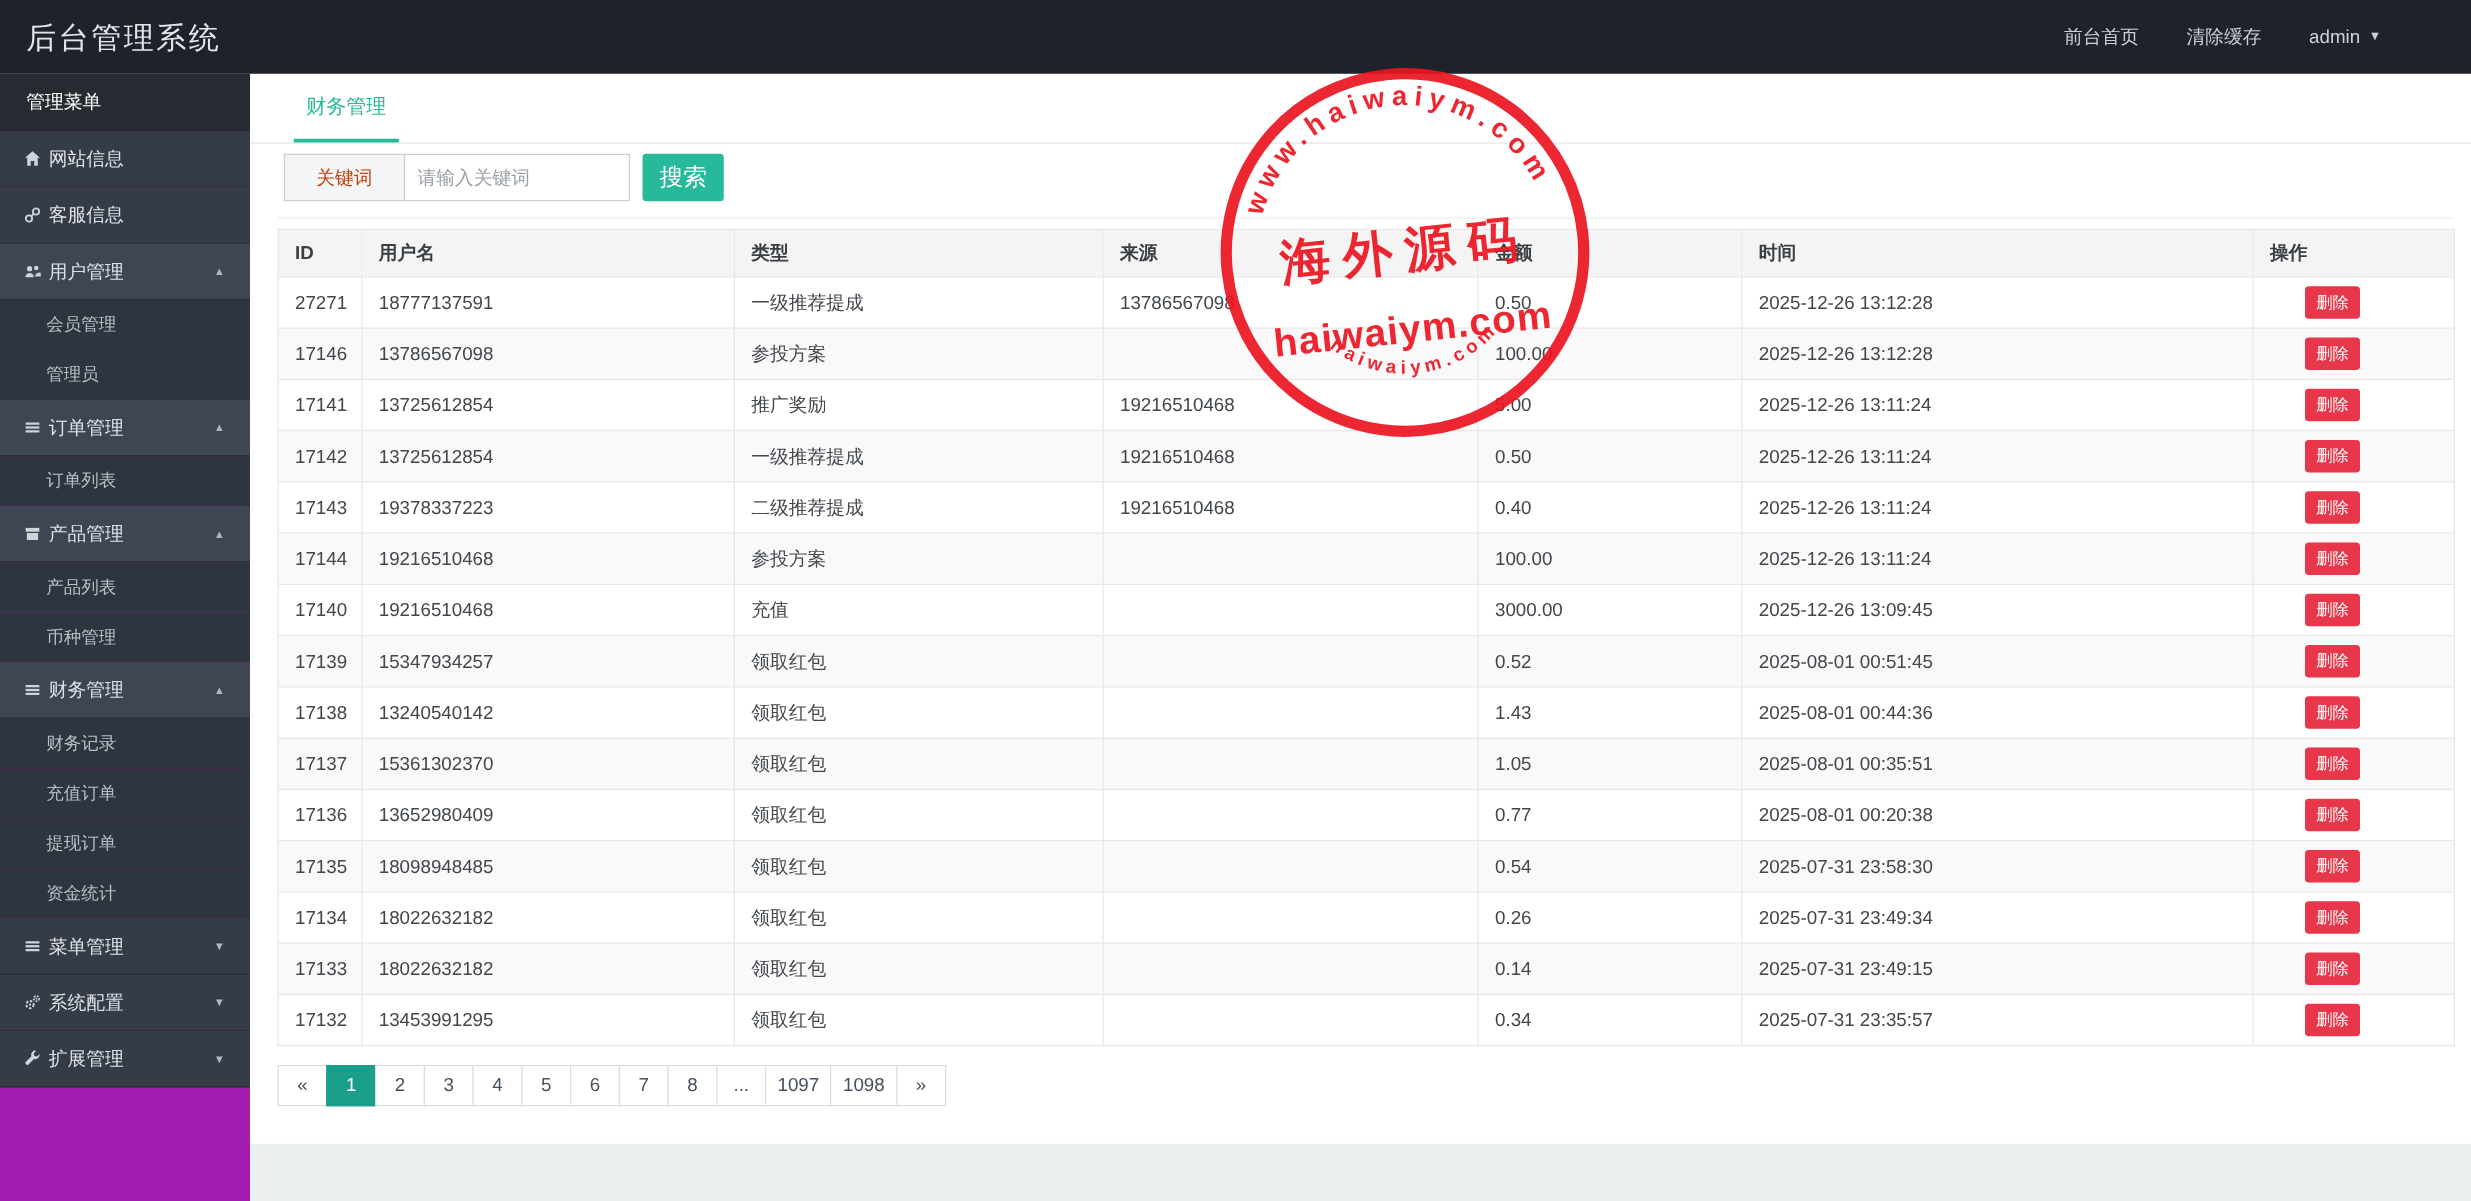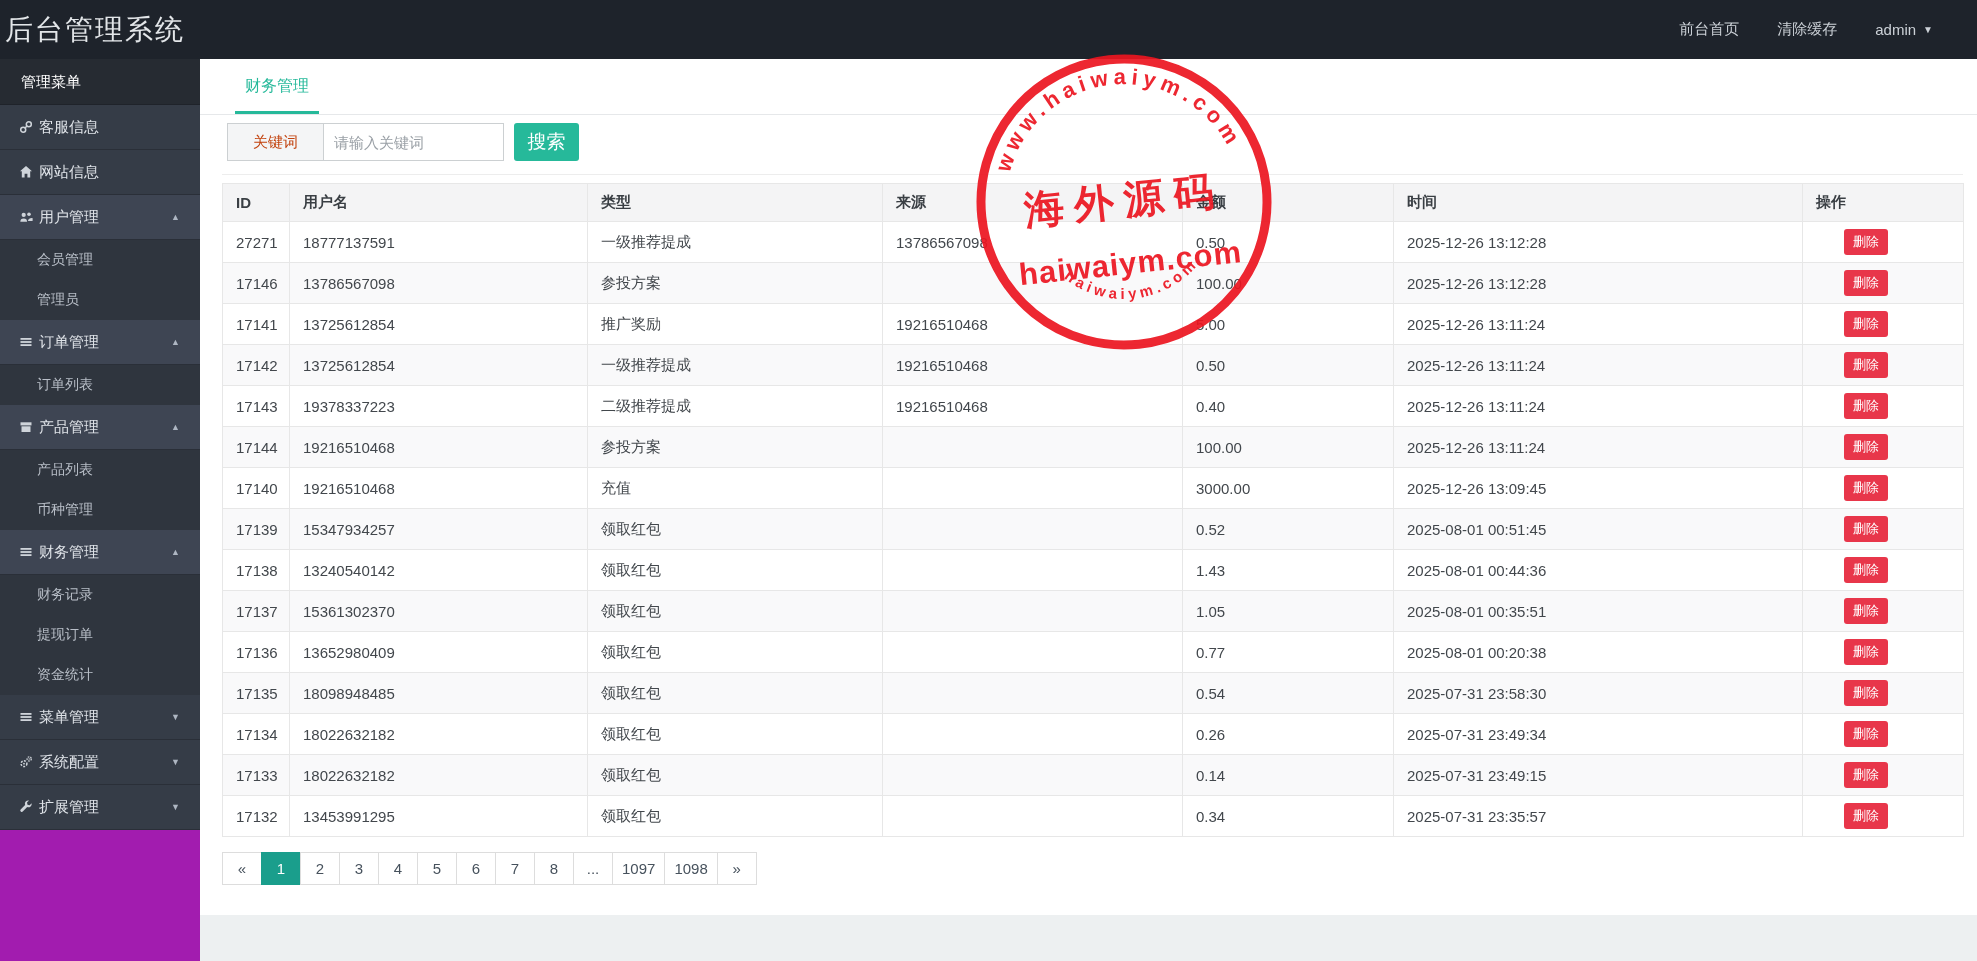--- a/index.html
+++ b/index.html
@@ -7,22 +7,22 @@
   body {
     font-family:"Liberation Sans","DejaVu Sans",sans-serif;
     background:#edf0f1; color:#42474c; position:relative;
   }
   
   .navbar {
     position:absolute; top:0; left:0; width:1977px; height:59px;
     background:#1e232b; display:flex; align-items:center; justify-content:space-between;
     z-index:30;
   }
-  .brand { color:#e3e6e9; font-size:28px; letter-spacing:2px; padding-left:5px; }
-  .nav-right { display:flex; align-items:center; gap:38px; padding-right:44px; }
+  .brand { color:#e3e6e9; font-size:24px; letter-spacing:2px; padding-left:21px; }
+  .nav-right { display:flex; align-items:center; gap:38px; padding-right:72px; }
   .nav-right a { color:#ccd1d7; font-size:15px; text-decoration:none; cursor:pointer; }
   .nav-user { display:flex; align-items:center; gap:7px; }
   .nav-caret { font-size:10px; color:#ccd1d7; }
   
   .sidebar {
     position:absolute; top:59px; left:0; width:200px; height:902px;
     background:#a21caf; z-index:20;
   }
   .side-header {
     height:46px; line-height:46px; padding-left:21px; color:#fff; font-size:15px;
@@ -107,36 +107,36 @@
       <span class="nav-caret">▼</span>
     </a>
   </nav>
 </header>
 
 <aside class="sidebar">
   <div class="side-header">管理菜单</div>
   <nav id="side-menu">
       <div class="side-item lvl-top">
         <span class="side-icon">
+          <svg viewBox="0 0 14 14">
+            <path fill="currentColor" d="M7 1 13 6.2 H11.2 V12.5 H8.4 V8.8 H5.6 v3.7 H2.8 V6.2 H1 Z"></path>
+          </svg>
+        </span>
+        <span>网站信息</span>
+      </div>
+      <div class="side-item lvl-top">
+        <span class="side-icon">
           <svg viewBox="0 0 14 14" fill="none" stroke="currentColor" stroke-width="1.5">
             <circle cx="4.2" cy="9.8" r="2.5"></circle>
             <circle cx="9.8" cy="4.2" r="2.5"></circle>
             <path d="M5.7 8.3 8.3 5.7"></path>
           </svg>
         </span>
         <span>客服信息</span>
       </div>
-      <div class="side-item lvl-top">
-        <span class="side-icon">
-          <svg viewBox="0 0 14 14">
-            <path fill="currentColor" d="M7 1 13 6.2 H11.2 V12.5 H8.4 V8.8 H5.6 v3.7 H2.8 V6.2 H1 Z"></path>
-          </svg>
-        </span>
-        <span>网站信息</span>
-      </div>
       <div class="side-item lvl-top expanded">
         <span class="side-icon">
           <svg viewBox="0 0 14 14" fill="currentColor">
             <circle cx="4.7" cy="4.9" r="2.1"></circle>
             <circle cx="10" cy="4.3" r="1.8"></circle>
             <path d="M1.3 11.8 a3.4 3.4 0 0 1 6.8 0 Z"></path>
             <path d="M8.9 11.1 a3.6 3.6 0 0 1 4.8-2.8 l-.1 2.8 Z"></path>
           </svg>
         </span>
         <span>用户管理</span>
@@ -184,20 +184,23 @@
             <rect x="1.5" y="3" width="11" height="1.8"></rect>
             <rect x="1.5" y="6.1" width="11" height="1.8"></rect>
             <rect x="1.5" y="9.2" width="11" height="1.8"></rect>
           </svg>
         </span>
         <span>财务管理</span>
         <span class="side-caret">▲</span>
       </div>
       <div class="side-item lvl-sub">
         <span>财务记录</span>
+      </div>
+      <div class="side-item lvl-sub">
+        <span>充值订单</span>
       </div>
       <div class="side-item lvl-sub">
         <span>提现订单</span>
       </div>
       <div class="side-item lvl-sub">
         <span>资金统计</span>
       </div>
       <div class="side-item lvl-top">
         <span class="side-icon">
           <svg viewBox="0 0 14 14" fill="currentColor">

